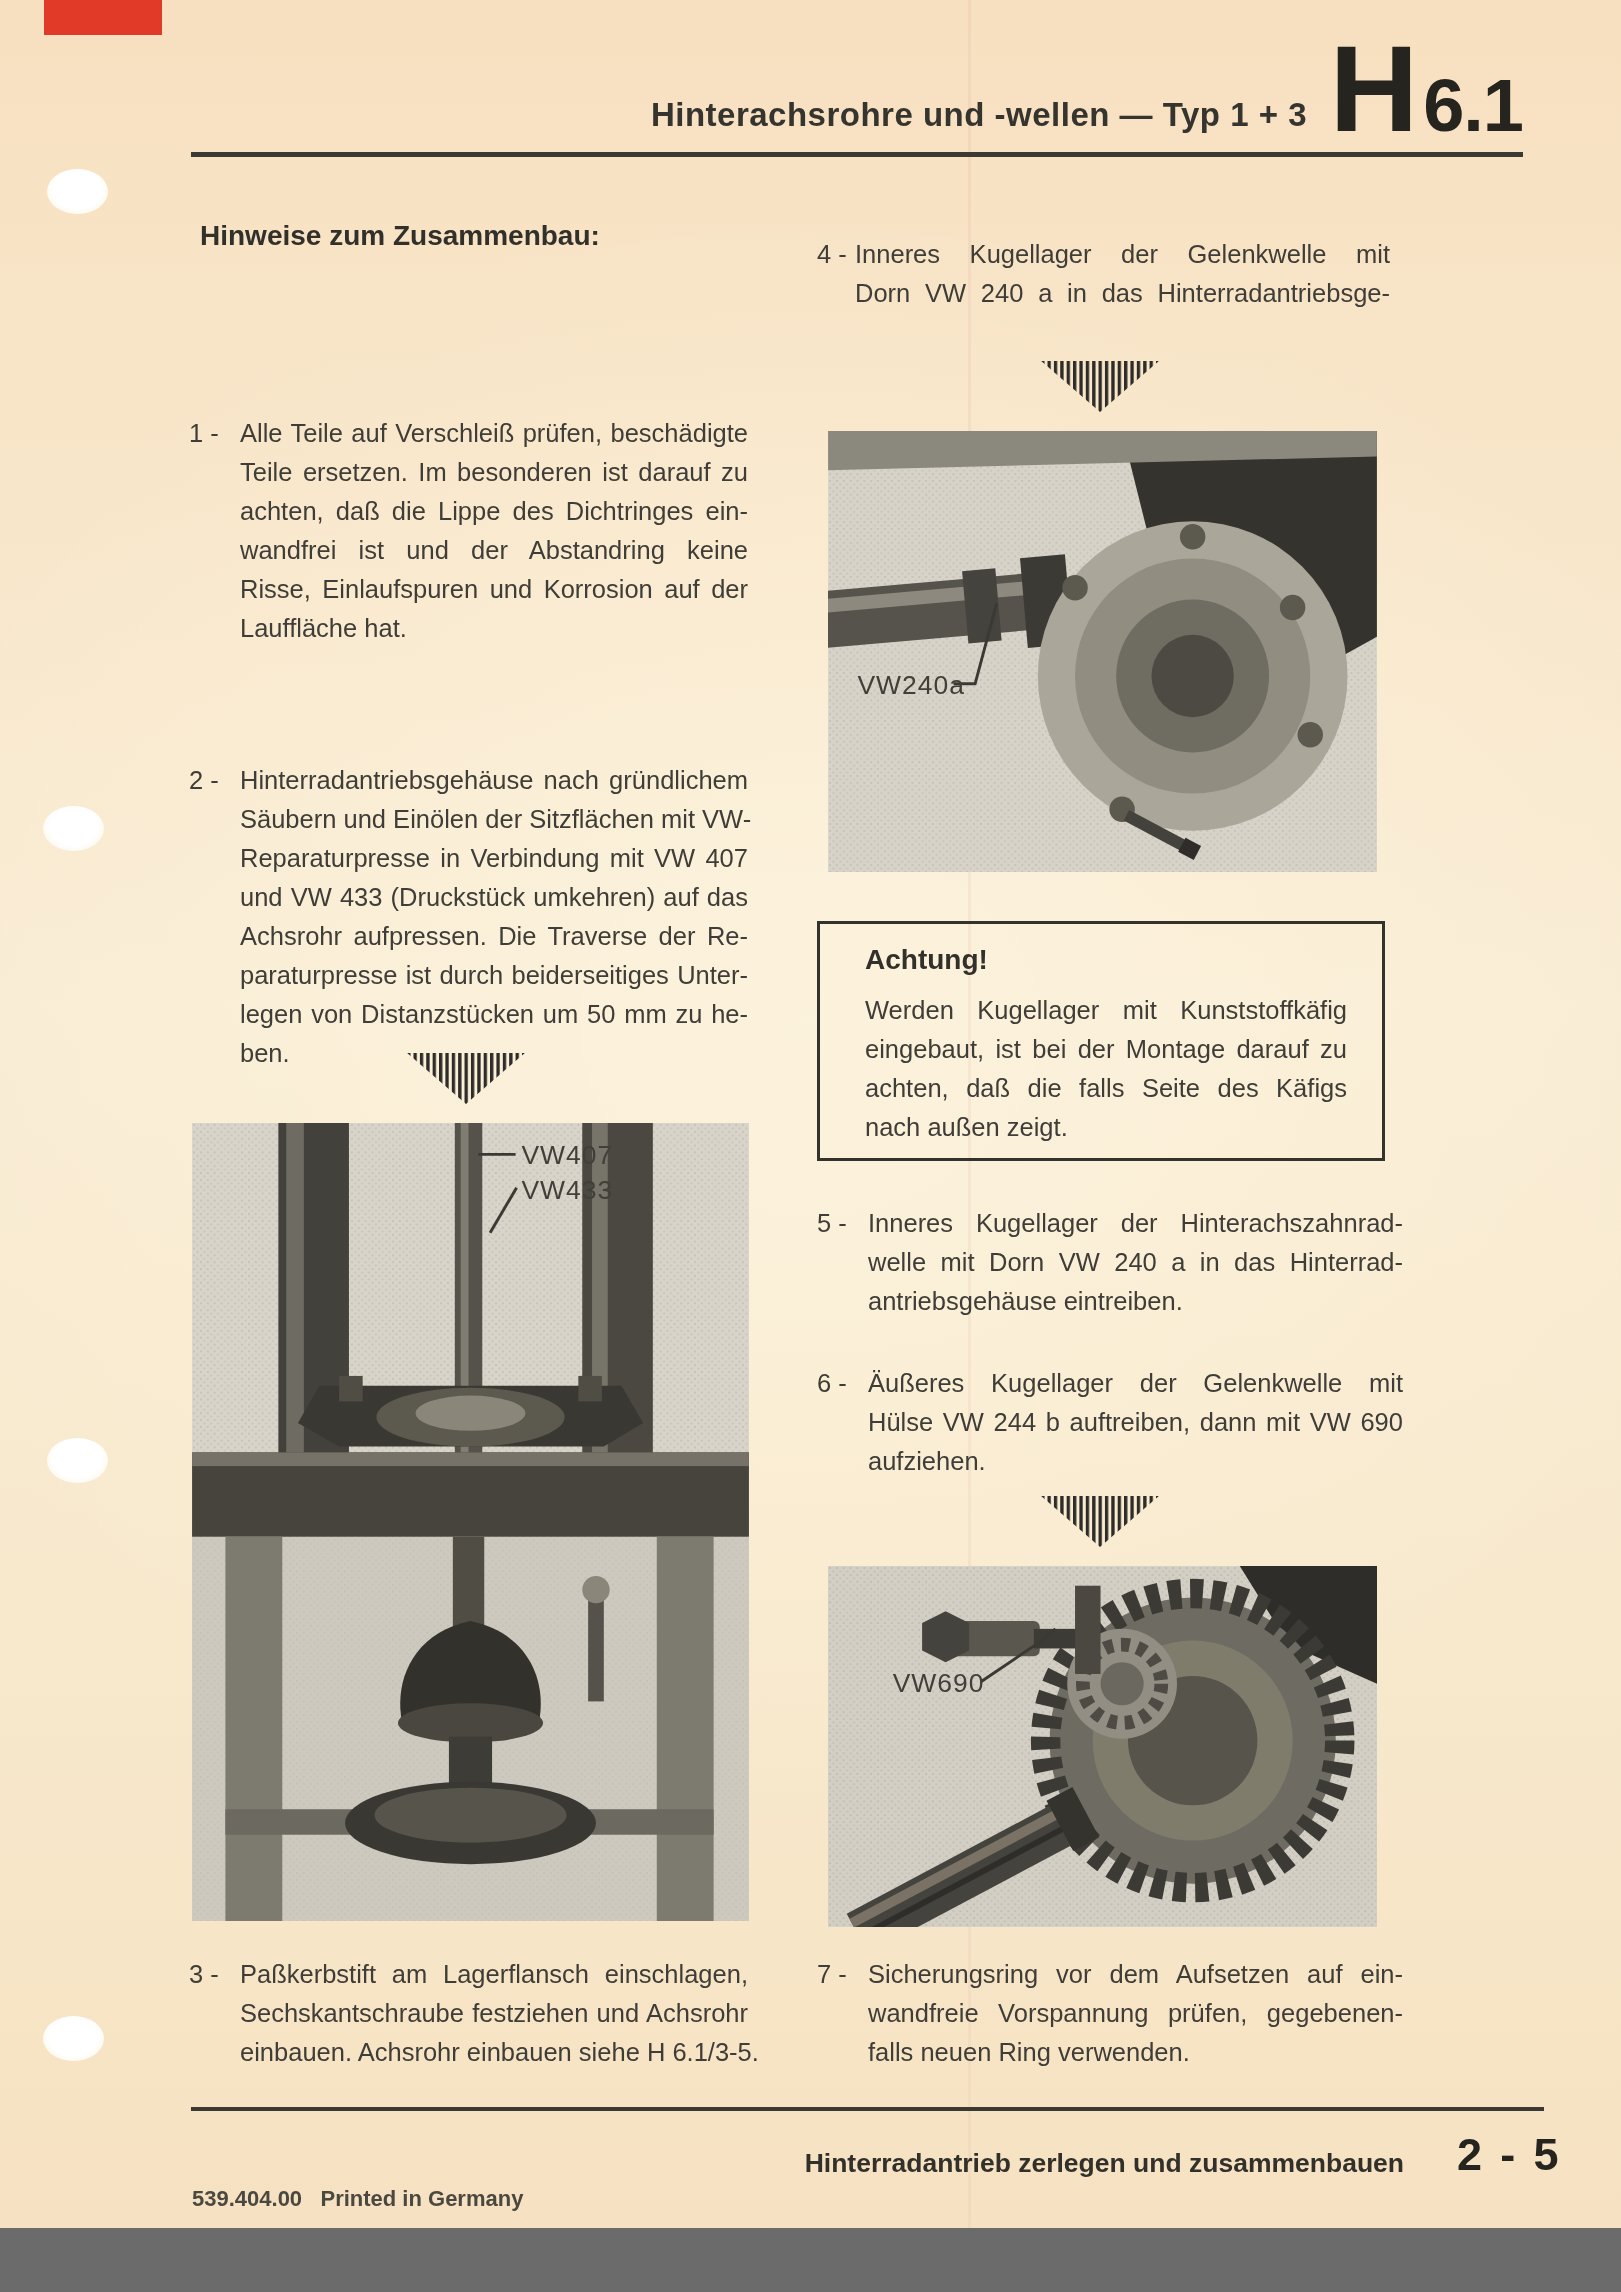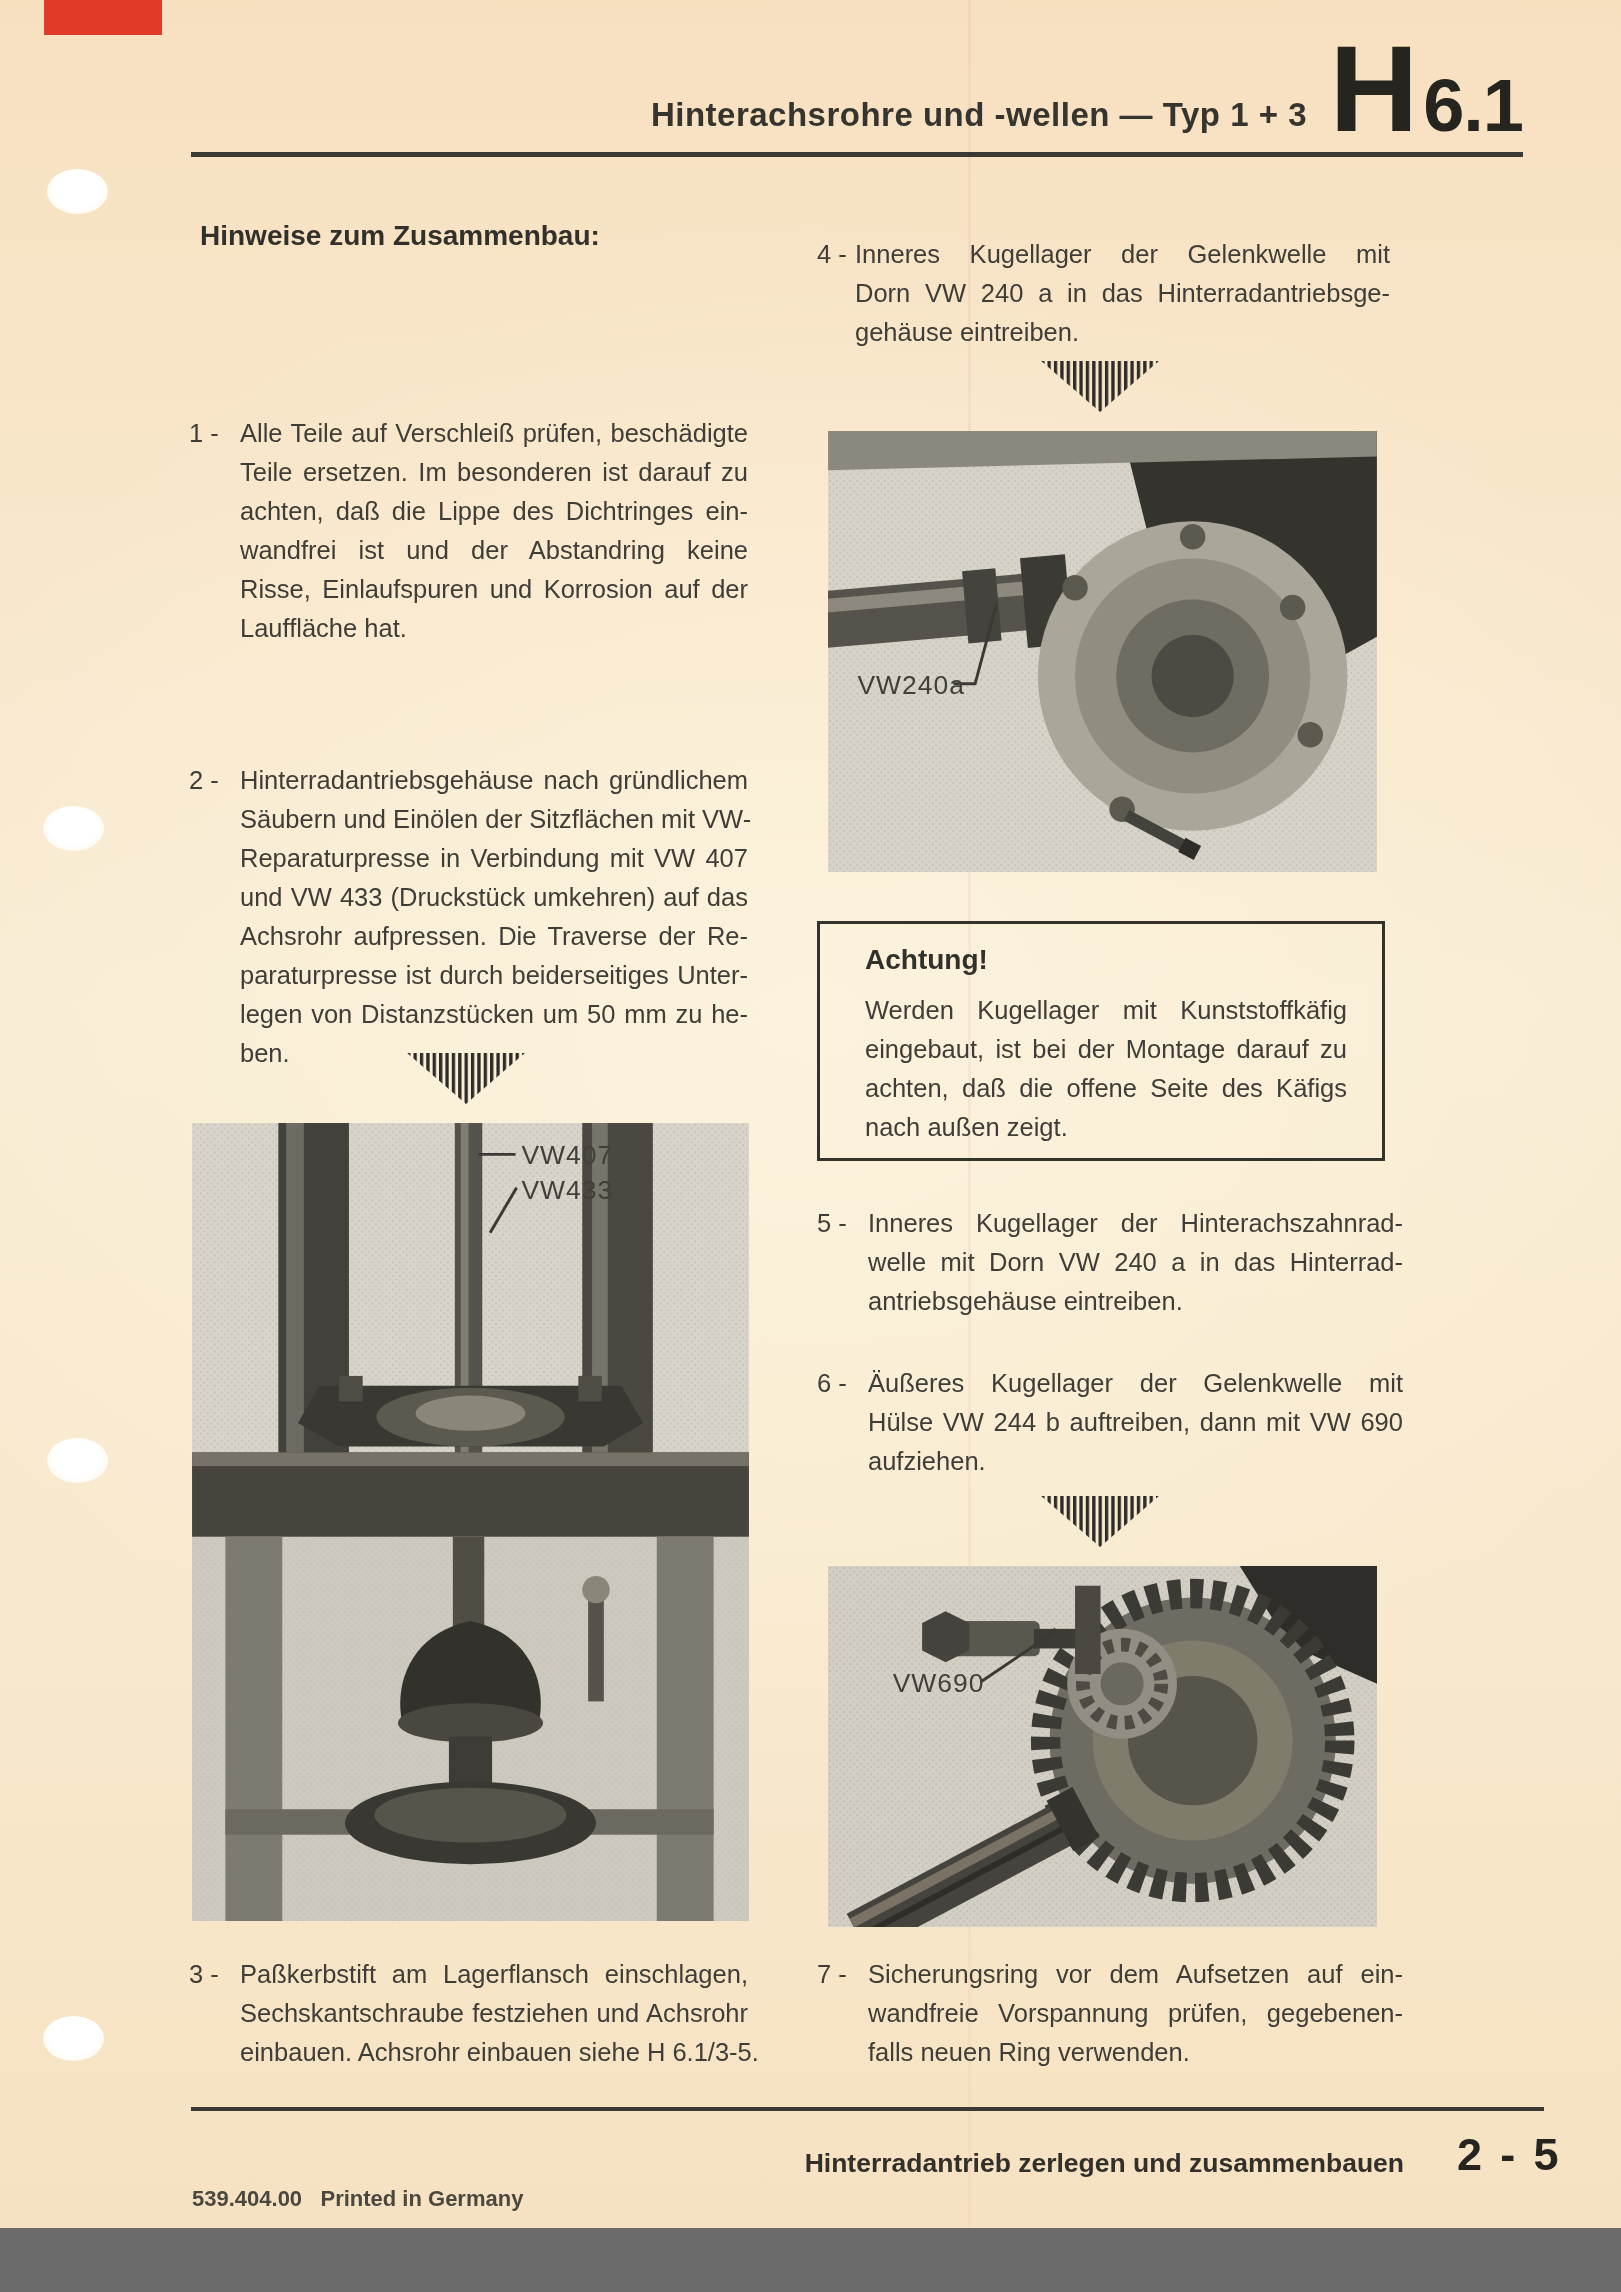--- a/index.html
+++ b/index.html
@@ -152,21 +152,20 @@
         <div class="jline">Sechskantschraube festziehen und Achsrohr</div>
         <div class="jline jlast">einbauen. Achsrohr einbauen siehe H 6.1/3-5.</div>
       </div>
   </div>
 
   <div class="item" style="left:817px;top:235px;width:586px;">
     <span class="num">4 -</span>
     <div class="body" style="left:38px;width:535px;">
         <div class="jline">Inneres Kugellager der Gelenkwelle mit</div>
         <div class="jline">Dorn VW 240 a in das Hinterradantriebsge-</div>
-        <div class="jline jlast">gehäuse eintreiben.</div>
       </div>
   </div>
 
   <svg class="abs" style="left:1041px;top:359px;" width="118" height="53" viewBox="0 0 120 54">
     <polygon points="0,2 120,2 60,54" fill="url(#stripes)"></polygon>
   </svg>
 
   <svg class="abs photo" style="left:828px;top:431px;" width="549" height="441" viewBox="0 0 560 450">
     <rect width="560" height="450" fill="#d7d3c9"></rect>
     <rect width="560" height="450" fill="url(#htdots)"></rect>
@@ -198,21 +197,21 @@
 
     <polyline points="128,258 150,258 172,176" fill="none" stroke="#3b3933" stroke-width="3"></polyline>
     <text x="30" y="268" class="plabel">VW240a</text>
   </svg>
 
   <div id="attention" class="abs" style="left:817px;top:921px;width:568px;height:240px;">
     <div class="abs at-title" style="left:45px;top:19.6px;">Achtung!</div>
     <div class="abs" style="left:45px;top:67px;width:482px;">
         <div class="jline">Werden Kugellager mit Kunststoffkäfig</div>
         <div class="jline">eingebaut, ist bei der Montage darauf zu</div>
-        <div class="jline">achten, daß die offene Seite des Käfigs</div>
+        <div class="jline">achten, daß die falls Seite des Käfigs</div>
         <div class="jline jlast">nach außen zeigt.</div>
       </div>
   </div>
 
   <div class="item" style="left:817px;top:1204px;width:586px;">
     <span class="num">5 -</span>
     <div class="body" style="left:51px;width:535px;">
         <div class="jline">Inneres Kugellager der Hinterachszahnrad-</div>
         <div class="jline">welle mit Dorn VW 240 a in das Hinterrad-</div>
         <div class="jline jlast">antriebsgehäuse eintreiben.</div>

